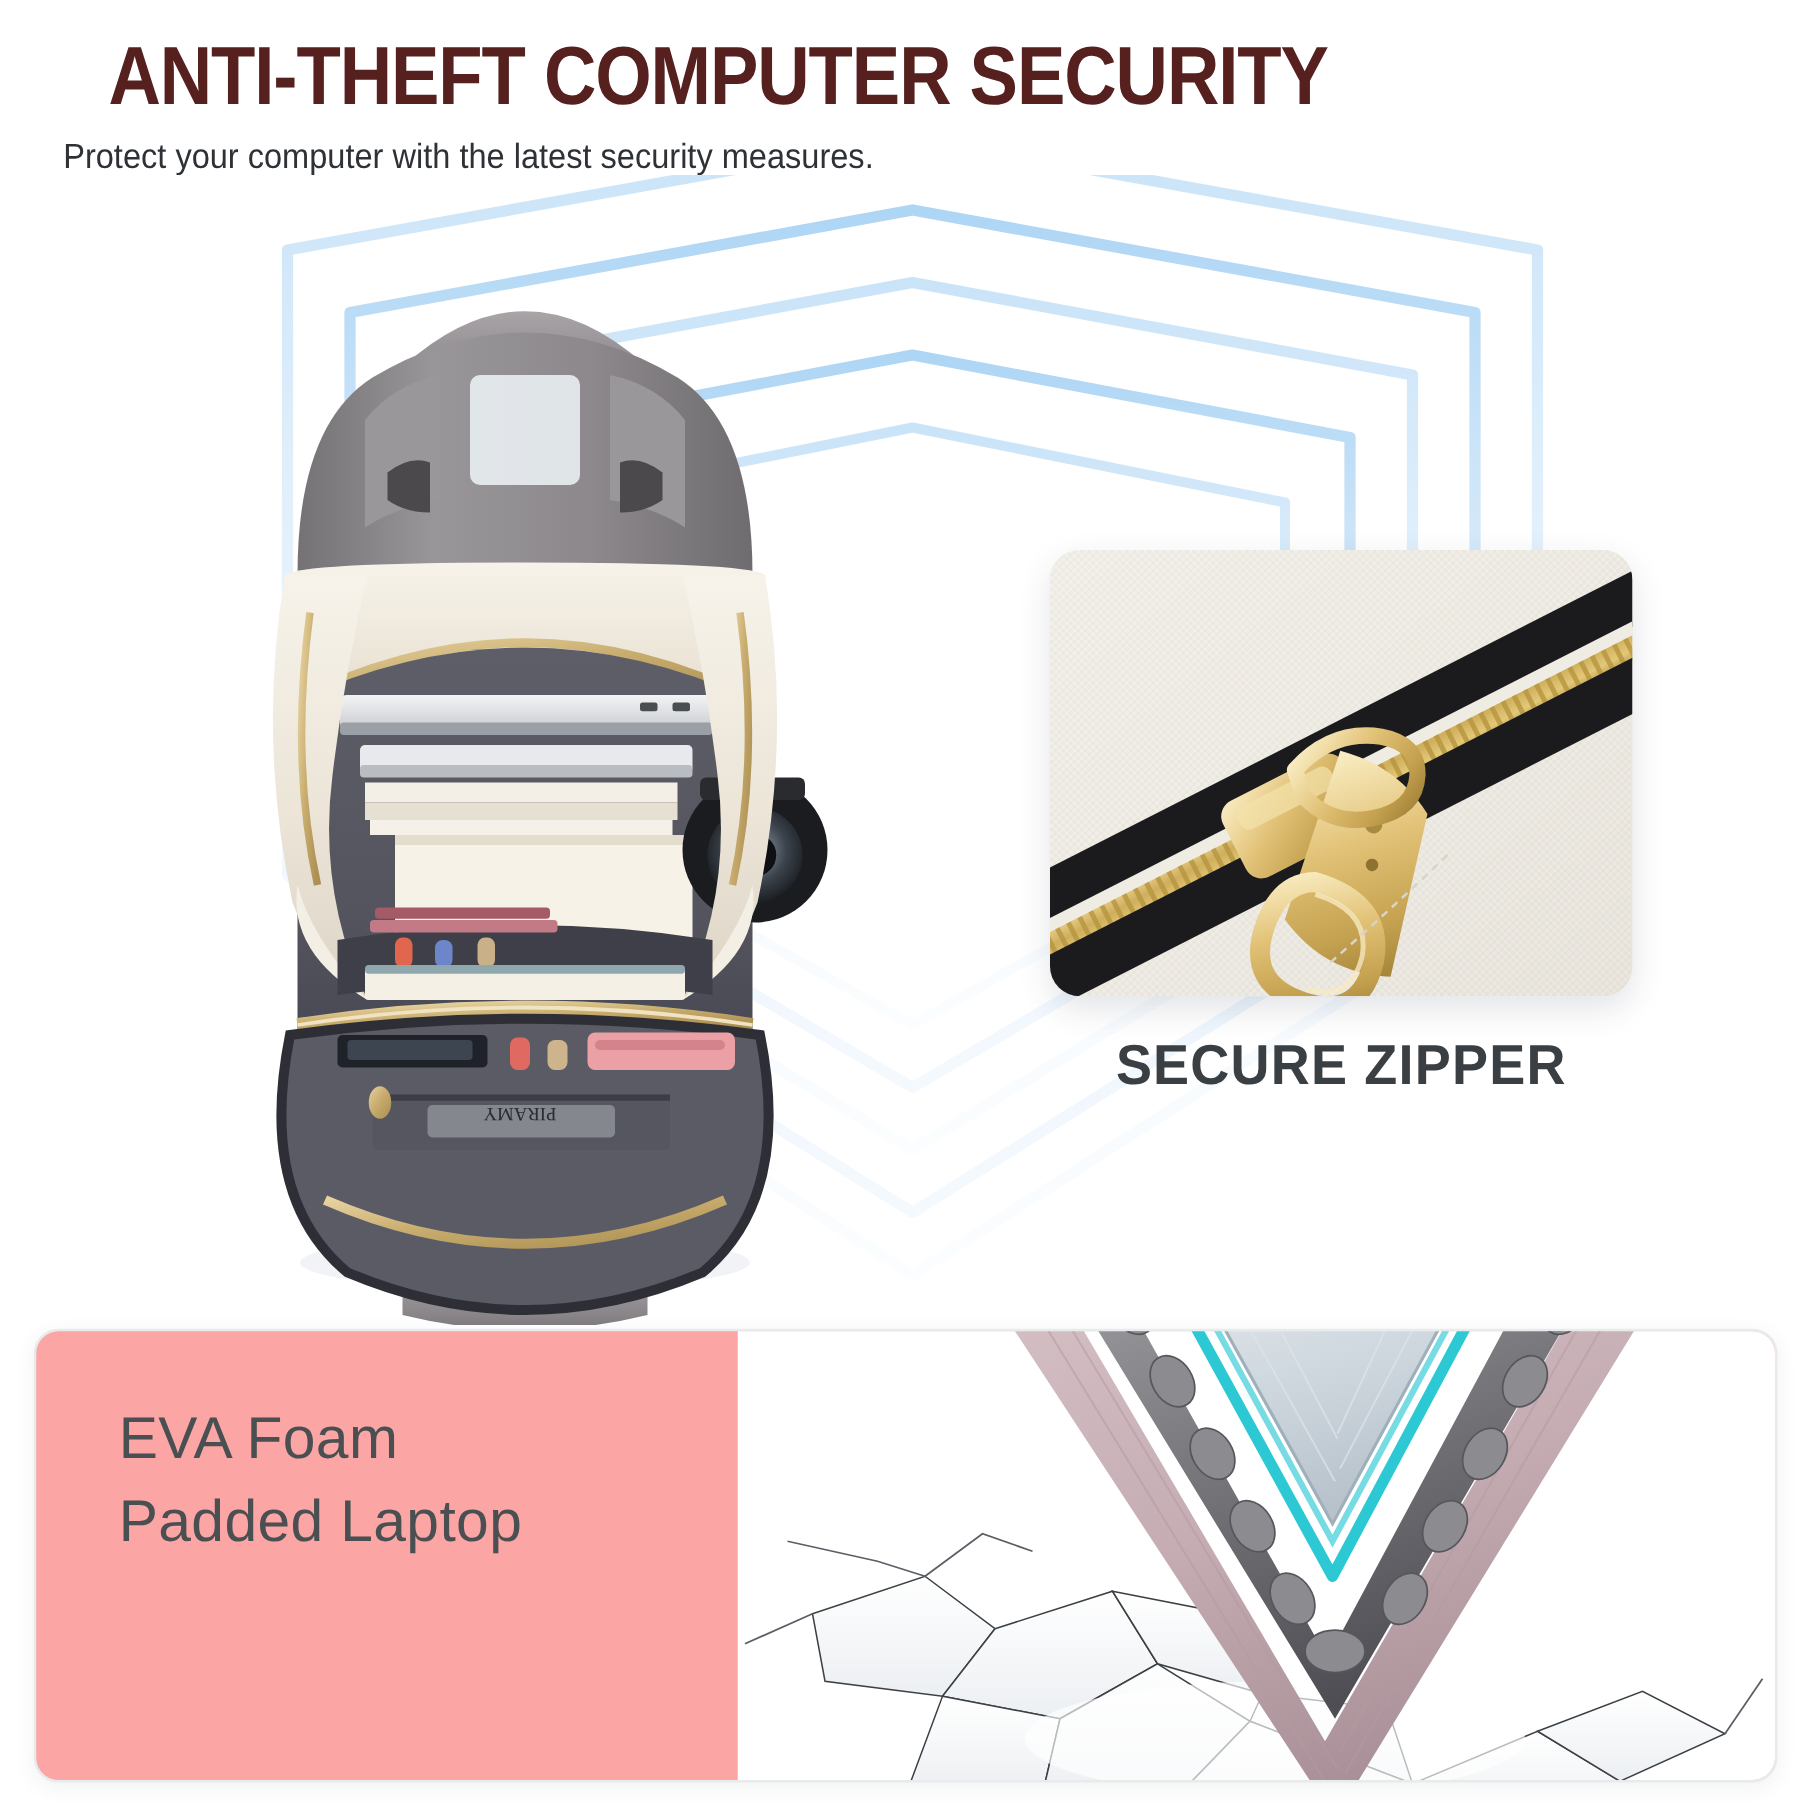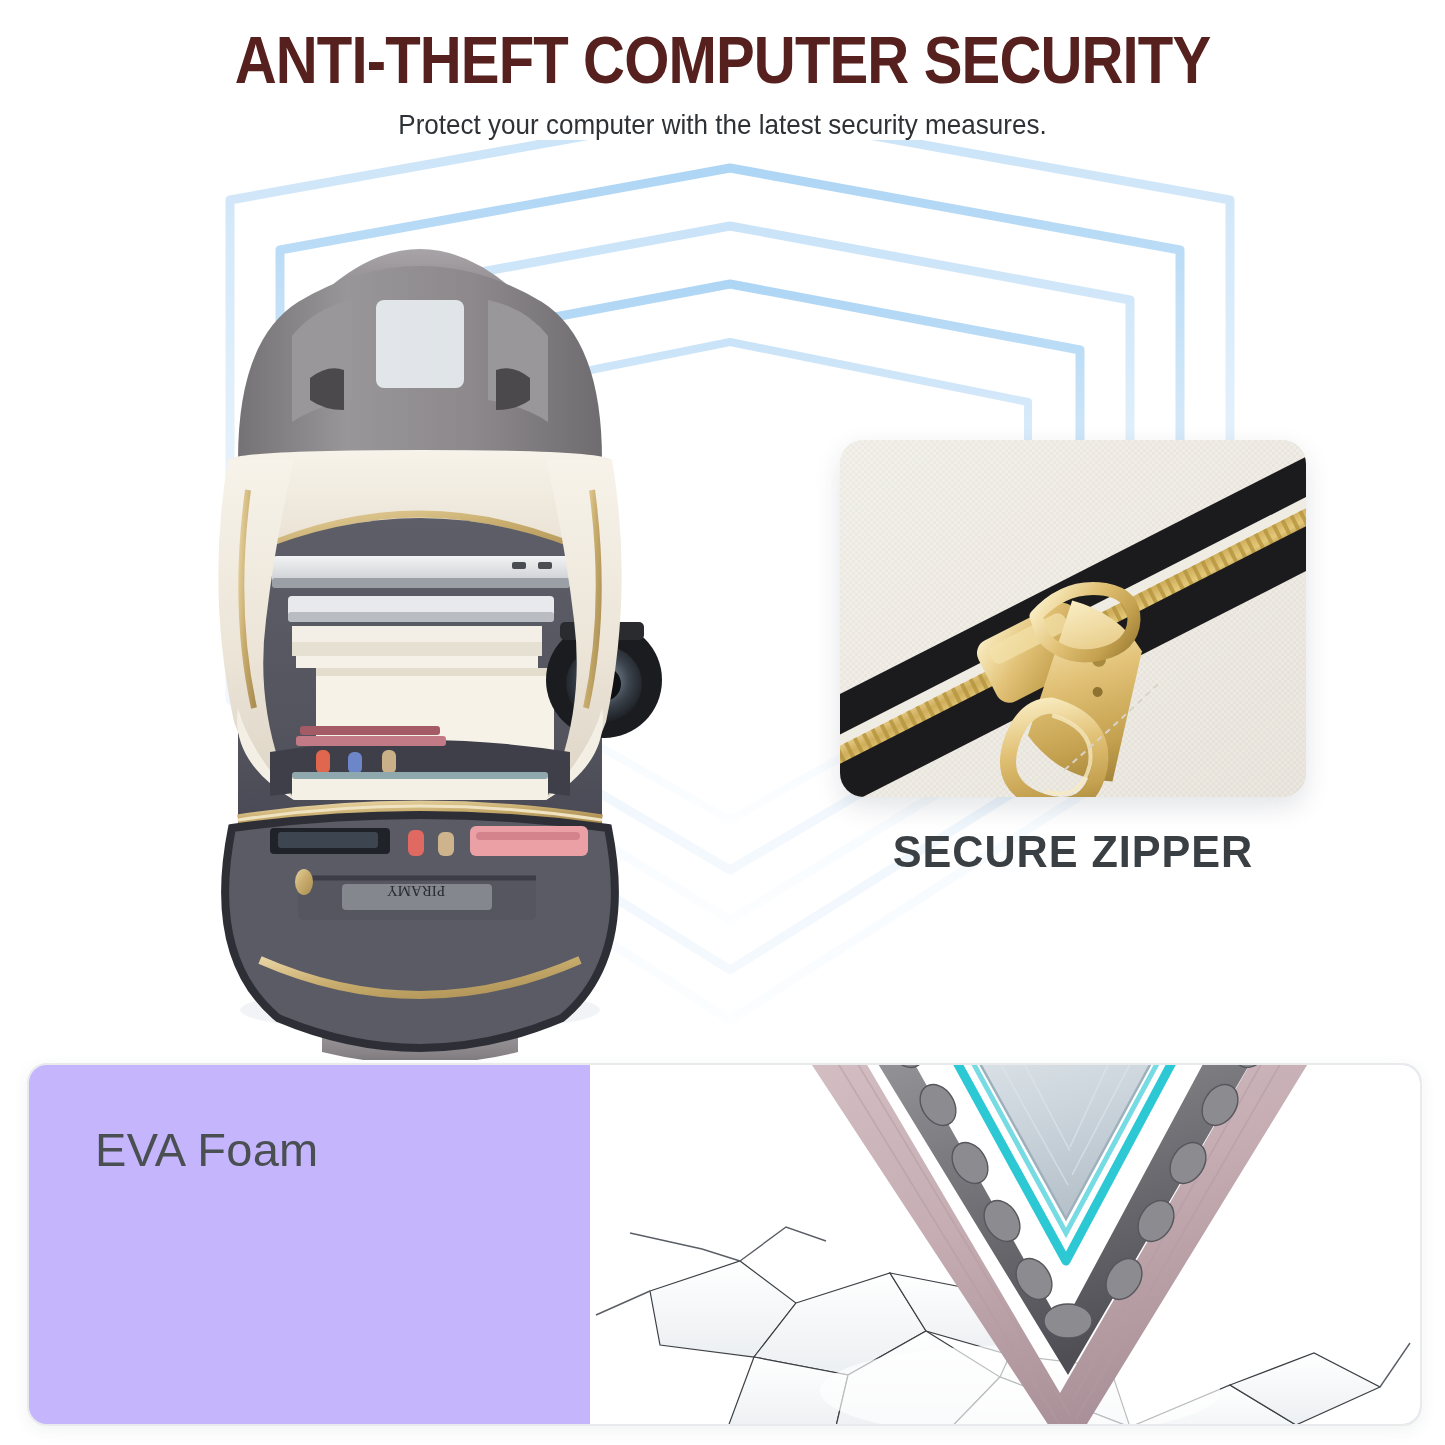--- a/index.html
+++ b/index.html
@@ -13,21 +13,21 @@
   .stage{position:absolute;inset:0;}
 
   
   .hex-bg{
     position:absolute;left:170px;top:140px;width:1120px;height:930px;
     pointer-events:none;
   }
   .hex-bg svg{width:100%;height:100%;display:block;}
 
   
-  .header{position:absolute;left:0;top:0;width:1445px;text-align:center;}
+  .header{position:absolute;left:0;top:0;width:1445px;}
   .title{
     margin:0;padding-top:26px;
     font-family:"Liberation Sans", sans-serif;
     font-weight:bold;
     font-size:66px;
     letter-spacing:-1px;
     color:#55201e;
     transform:scaleX(0.88);
     transform-origin:center top;
     white-space:nowrap;
@@ -60,21 +60,21 @@
     text-align:center;
     font-size:45px;font-weight:bold;letter-spacing:1px;
     color:#3a3f44;
     transform:scaleX(.96);
     white-space:nowrap;
   }
 
   
   .bottom-panel{
     position:absolute;left:27px;top:1063px;width:1391px;height:359px;
-    background:#c4b5fd;
+    background:#fca5a5;
     border:2px solid #e8eaec;
     border-radius:20px;
     box-shadow:0 4px 16px rgba(60,70,90,.07);
     overflow:hidden;
   }
   .eva-text{
     position:absolute;left:66px;top:52px;
     font-size:47px;line-height:1.42;
     color:#4a4f52;
     font-weight:normal;
@@ -463,16 +463,17 @@
             <path d="M398 -40 L480 116"></path>
           <path d="M576 -40 L482 140"></path>
             <path d="M550 -40 L480 112"></path>
         </g>
         <path d="M352 -40 L476 184 L598 -40" fill="none" stroke="#9fb0bd" stroke-width="2.5"></path>
       </svg>
     </div>
 
     <div class="eva-text">
       <div>EVA Foam</div>
+      <div>Padded Laptop</div>
     </div>
   </div>
 
 </div>
 
 </body></html>

